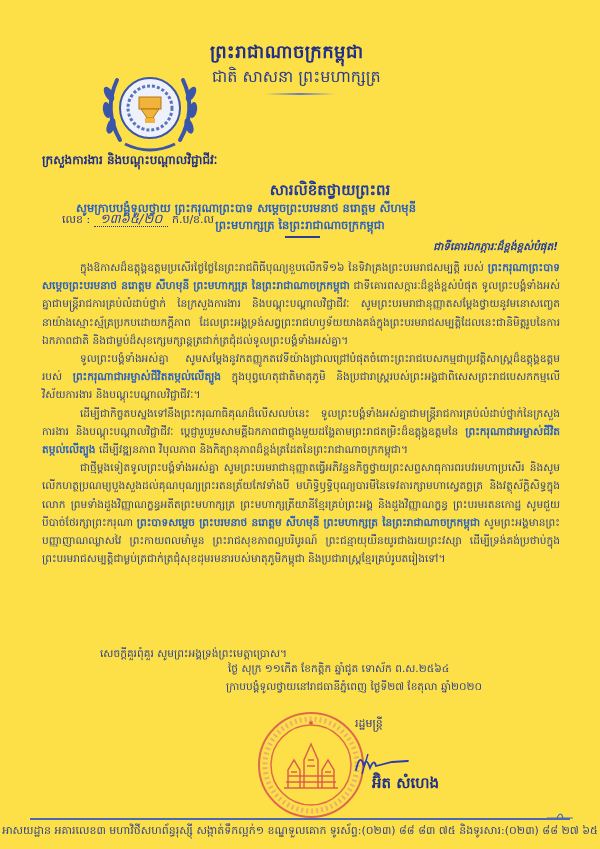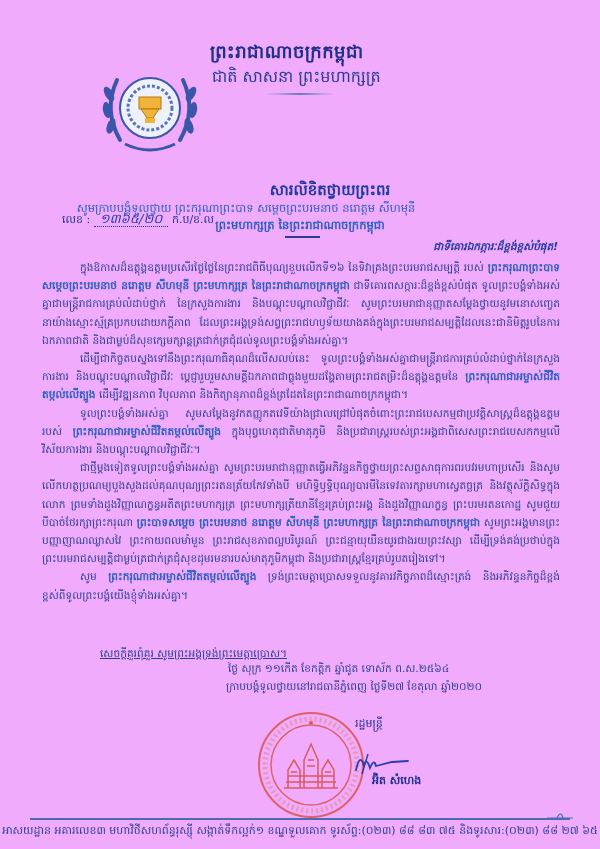--- a/index.html
+++ b/index.html
@@ -1,47 +1,47 @@
 <!DOCTYPE html>
 <html><head>
 <meta charset="utf-8">
 <style>
   html, body { margin: 0; padding: 0; }
   body {
     width: 600px; height: 849px; background: #ffffff; position: relative; overflow: hidden;
     font-family: "DejaVu Sans", sans-serif; color: #2a3f8f;
   }
-  .page { position: absolute; inset: 0; background: #f0abfc; }
+  .page { position: absolute; inset: 0; background: #fde047; }
   .abs { position: absolute; }
   .kingdom {
     left: 210px; top: 40px; width: 300px; font-size: 18px; font-weight: bold; color: #1f2f8a; letter-spacing: 0.5px;
   }
   .motto { left: 212px; top: 66px; width: 300px; font-size: 16px; color: #263a92; }
   .motto-divider { left: 265px; top: 93px; width: 70px; height: 2px; background: linear-gradient(90deg, transparent, #6a7bbf, transparent); }
   .logo { left: 95px; top: 60px; width: 110px; height: 100px; }
   .ministry-line { left: 42px; top: 152px; font-size: 12px; font-weight: bold; color: #1f2f8a; white-space: nowrap; }
   .ref-line { left: 62px; top: 170px; font-size: 11px; color: #1f2f8a; white-space: nowrap; margin-top: 40px; }
   .ref-line .handwritten { color: #2a3bb0; font-style: italic; font-size: 13px; border-bottom: 1px dotted #1f2f8a; padding: 0 6px; }
   .doc-title { left: 0; width: 600px; top: 180px; text-align: center; font-size: 15px; font-weight: bold; color: #1f3aa0; padding-left: 60px; box-sizing: border-box; }
-  .subject-1 { left: 0; width: 492px; top: 201px; text-align: center; font-size: 11.5px; font-weight: normal; color: #2b5fc0; }
+  .subject-1 { left: 0; width: 492px; top: 201px; text-align: center; font-size: 11.5px; font-weight: bold; color: #2b5fc0; }
   .subject-2 { left: 0; width: 600px; top: 218px; text-align: center; font-size: 11.5px; font-weight: bold; color: #2b5fc0; }
   .subject-rule { left: 285px; top: 236px; width: 35px; height: 2px; background: #2a3f8f; }
   .honorific { right: 42px; top: 240px; font-size: 10.5px; font-weight: bold; font-style: italic; color: #1f3aa0; }
   .body-text {
     left: 42px; top: 258px; width: 518px; font-size: 10.6px; line-height: 18.2px; color: #2a3f8f; text-align: justify;
   }
   .body-text p { margin: 0; text-indent: 38px; }
   .body-text .hl { font-weight: bold; color: #2b5fc0; }
   .closing { left: 42px; top: 626px; width: 518px; font-size: 10.6px; line-height: 18px; }
-  .closing .indent { padding-left: 58px; text-decoration: underline; }
+  .closing .indent { padding-left: 58px; }
   .date-lunar { left: 228px; top: 662px; font-size: 10.6px; white-space: nowrap; }
   .date-solar { left: 226px; top: 680px; font-size: 10.6px; white-space: nowrap; }
   .signer-title { left: 170px; top: 698px; font-size: 10.6px; font-weight: bold; color: #1f3aa0; white-space: nowrap; }
   .signer-role { left: 355px; top: 716px; font-size: 11px; font-weight: normal; color: #1f2f8a; white-space: nowrap; }
-  .signer-name { left: 372px; top: 773px; font-size: 11px; font-weight: bold; color: #1f2f8a; white-space: nowrap; }
+  .signer-name { left: 372px; top: 773px; font-size: 15px; font-weight: bold; color: #1f2f8a; white-space: nowrap; }
   .signature { left: 352px; top: 748px; width: 60px; height: 30px; }
   .stamp { left: 256px; top: 710px; width: 110px; height: 110px; }
   .footer-rule { left: 30px; top: 818px; width: 540px; height: 2px; background: #4a6ab5; }
   .footer-text { left: 0; width: 600px; top: 823px; text-align: center; font-size: 11px; color: #2a3f8f; white-space: nowrap; }
   .footer-mark { left: 545px; top: 808px; width: 30px; height: 14px; }
 </style>
 </head>
 <body>
 
 <div class="page">
@@ -64,38 +64,38 @@
     <rect x="44" y="37" width="22" height="12" fill="#f2b33a" stroke="#b07a12" stroke-width="1"></rect>
     <path d="M46 49 L64 49 L58 58 L52 58 Z" fill="#f2b33a" stroke="#b07a12" stroke-width="1"></path>
     <rect x="50" y="58" width="10" height="5" fill="#f2b33a"></rect>
     <path d="M30 84 Q55 96 80 84" fill="none" stroke="#3b55a8" stroke-width="3"></path>
   </svg>
 
   <div class="abs kingdom">ព្រះរាជាណាចក្រកម្ពុជា</div>
   <div class="abs motto">ជាតិ សាសនា ព្រះមហាក្សត្រ</div>
   <div class="abs motto-divider"></div>
 
+  <div class="abs ministry-line">ក្រសួងការងារ និងបណ្តុះបណ្តាលវិជ្ជាជីវៈ</div>
   <div class="abs ref-line">
     <span>លេខ :</span>
     <span class="handwritten">១៣៦៥/២០</span>
     <span>ក.ប/ខ.ល</span>
   </div>
 
   <div class="abs doc-title">សារលិខិតថ្វាយព្រះពរ</div>
   <div class="abs subject-1">សូមក្រាបបង្គំទូលថ្វាយ ព្រះករុណាព្រះបាទ សម្តេចព្រះបរមនាថ នរោត្តម សីហមុនី</div>
   <div class="abs subject-2">ព្រះមហាក្សត្រ នៃព្រះរាជាណាចក្រកម្ពុជា</div>
   <div class="abs subject-rule"></div>
   <div class="abs honorific">ជាទីគោរឯកភ្ការៈដ៏ខ្ពង់ខ្ពស់បំផុត!</div>
 
   <div class="abs body-text">
     <p><span>ក្នុងឱកាសដ៏ឧត្តុង្គឧត្តមប្រសើរថ្ងៃថ្លៃនៃព្រះរាជពិធីបុណ្យខួបលើកទី១៦ នៃទិវាគ្រងព្រះបរមរាជសម្បត្តិ របស់ </span><span class="hl">ព្រះករុណាព្រះបាទ សម្តេចព្រះបរមនាថ នរោត្តម សីហមុនី ព្រះមហាក្សត្រ នៃព្រះរាជាណាចក្រកម្ពុជា</span><span> ជាទីគោរពសក្ការៈដ៏ខ្ពង់ខ្ពស់បំផុត ទូលព្រះបង្គំទាំងអស់គ្នាជាមន្ត្រីរាជការគ្រប់លំដាប់ថ្នាក់ នៃក្រសួងការងារ និងបណ្តុះបណ្តាលវិជ្ជាជីវៈ សូមព្រះបរមរាជានុញ្ញាតសម្តែងថ្វាយនូវមនោសញ្ចេតនាយ៉ាងស្មោះស្ម័គ្រប្រកបដោយកក្តីភាព ដែលព្រះអង្គទ្រង់សព្វព្រះរាជហឫទ័យយាងគង់ក្នុងព្រះបរមរាជសម្បត្តិដែលនេះជានិមិត្តរូបនៃការឯកភាពជាតិ និងជាម្លប់ដ៏សុខក្សេមក្សាន្តត្រជាក់ត្រជុំដល់ទូលព្រះបង្គំទាំងអស់គ្នា។</span></p>
+    <p><span>ទូលព្រះបង្គំទាំងអស់គ្នា សូមសម្តែងនូវកតញ្ញូកតវេទីយ៉ាងជ្រាលជ្រៅបំផុតចំពោះព្រះរាជបេសកម្មជាប្រវត្តិសាស្ត្រដ៏ឧត្តុង្គឧត្តមរបស់ </span><span class="hl">ព្រះករុណាជាអម្ចាស់ជីវិតតម្កល់លើត្បូង</span><span> ក្នុងបុព្វហេតុជាតិមាតុភូមិ និងប្រជារាស្ត្ររបស់ព្រះអង្គជាពិសេសព្រះរាជបេសកកម្មលើវិស័យការងារ និងបណ្តុះបណ្តាលវិជ្ជាជីវៈ។</span></p>
     <p><span>ដើម្បីជាកិច្ចតបស្នងទៅនឹងព្រះករុណាធិគុណដ៏លើសលប់នេះ ទូលព្រះបង្គំទាំងអស់គ្នាជាមន្ត្រីរាជការគ្រប់លំដាប់ថ្នាក់នៃក្រសួងការងារ និងបណ្តុះបណ្តាលវិជ្ជាជីវៈ ប្តេជ្ញារួបរួមសាមគ្គីឯកភាពជាធ្លុងមួយដង្ហែតាមព្រះរាជតម្រិះដ៏ឧត្តុង្គឧត្តមនៃ </span><span class="hl">ព្រះករុណាជាអម្ចាស់ជីវិតតម្កល់លើត្បូង</span><span> ដើម្បីវឌ្ឍនភាព វិបុលភាព និងកិត្យានុភាពដ៏ខ្ពង់ត្រដែតនៃព្រះរាជាណាចក្រកម្ពុជា។</span></p>
-    <p><span>ទូលព្រះបង្គំទាំងអស់គ្នា សូមសម្តែងនូវកតញ្ញូកតវេទីយ៉ាងជ្រាលជ្រៅបំផុតចំពោះព្រះរាជបេសកម្មជាប្រវត្តិសាស្ត្រដ៏ឧត្តុង្គឧត្តមរបស់ </span><span class="hl">ព្រះករុណាជាអម្ចាស់ជីវិតតម្កល់លើត្បូង</span><span> ក្នុងបុព្វហេតុជាតិមាតុភូមិ និងប្រជារាស្ត្ររបស់ព្រះអង្គជាពិសេសព្រះរាជបេសកកម្មលើវិស័យការងារ និងបណ្តុះបណ្តាលវិជ្ជាជីវៈ។</span></p>
     <p><span>ជាថ្មីម្តងទៀតទូលព្រះបង្គំទាំងអស់គ្នា សូមព្រះបរមរាជានុញ្ញាតធ្វើអភិវន្ទនកិច្ចថ្វាយព្រះសព្ទសាធុការពរបវរមហាប្រសើរ និងសូមលើកហត្ថប្រណម្យបួងសួងដល់គុណបុណ្យព្រះរតនត្រ័យកែវទាំងបី មហិទ្ធិឫទ្ធិបុណ្យបារមីនៃទេវតារក្សាមហាស្វេតច្ឆត្រ និងវត្ថុស័ក្តិសិទ្ធក្នុងលោក ព្រមទាំងដួងវិញ្ញាណក្ខន្ធអតីតព្រះមហាក្សត្រ ព្រះមហាក្សត្រីយានីខ្មែរគ្រប់ព្រះអង្គ និងដួងវិញ្ញាណក្ខន្ធ ព្រះបរមរតនកោដ្ឋ សូមជួយបីបាច់ថែរក្សាព្រះករុណា </span><span class="hl">ព្រះបាទសម្តេច ព្រះបរមនាថ នរោត្តម សីហមុនី ព្រះមហាក្សត្រ នៃព្រះរាជាណាចក្រកម្ពុជា</span><span> សូមព្រះអង្គមានព្រះបញ្ញាញាណឈ្លាសវៃ ព្រះកាយពលមាំមួន ព្រះរាជសុខភាពល្អបរិបូរណ៍ ព្រះជន្មាយុយឺនយូរជាងរយព្រះវស្សា ដើម្បីទ្រង់គង់ប្រថាប់ក្នុងព្រះបរមរាជសម្បត្តិជាម្លប់ត្រជាក់ត្រជុំសុខដុមរមនារបស់មាតុភូមិកម្ពុជា និងប្រជារាស្ត្រខ្មែរគ្រប់រូបតរៀងទៅ។</span></p>
-    <p><span>សូម </span><span class="hl">ព្រះករុណាជាអម្ចាស់ជីវិតតម្កល់លើត្បូង</span><span> ទ្រង់ព្រះមេត្តាប្រោសទទួលនូវគារវកិច្ចភាពដ៏ស្មោះត្រង់ និងអភិវន្ទនកិច្ចដ៏ខ្ពង់ខ្ពស់ពីទូលព្រះបង្គំយើងខ្ញុំទាំងអស់គ្នា។</span></p>
   </div>
 
   <div class="abs closing" style="top:644px;">
     <div class="indent">សេចក្តីគួរពុំគួរ សូមព្រះអង្គទ្រង់ព្រះមេត្តាប្រោស។</div>
   </div>
   <div class="abs date-lunar">ថ្ងៃ សុក្រ ១១កើត   ខែកត្តិក ឆ្នាំជូត ទោស័ក ព.ស.២៥៦៤</div>
   <div class="abs date-solar">ក្រាបបង្គំទូលថ្វាយនៅរាជធានីភ្នំពេញ ថ្ងៃទី២៧ ខែតុលា ឆ្នាំ២០២០</div>
   <div class="abs signer-role">រដ្ឋមន្ត្រី</div>
 
   <svg class="abs stamp" viewBox="0 0 110 110">

